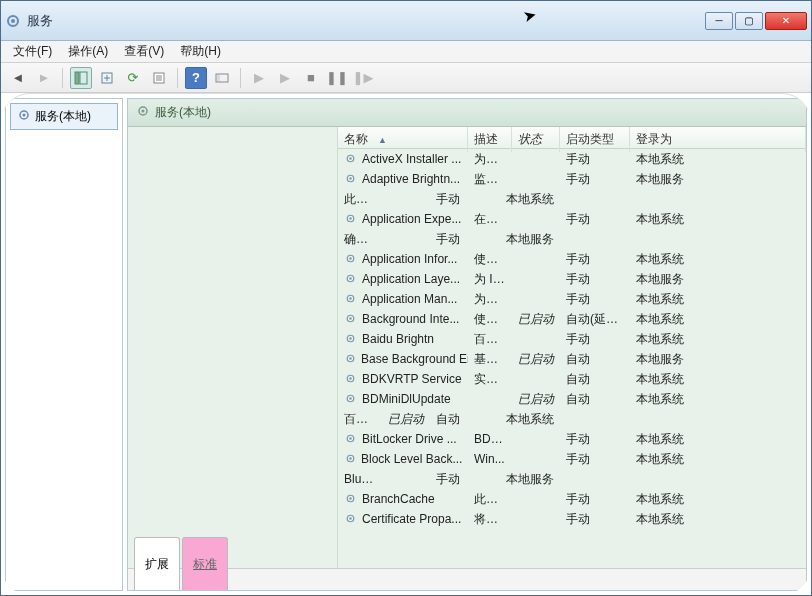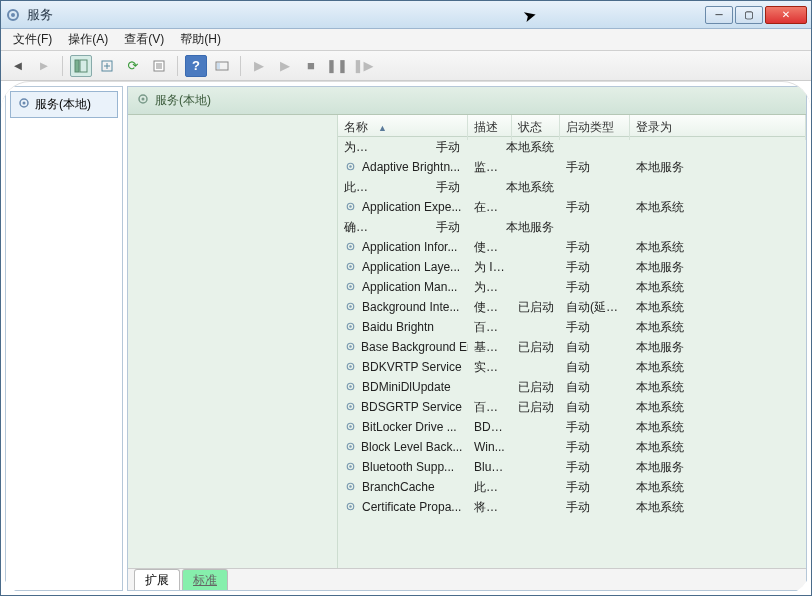--- a/index.html
+++ b/index.html
@@ -1,18 +1,18 @@
 <!DOCTYPE html>
 <html><head>
   <meta charset="utf-8">
   <style>
     * { box-sizing: border-box; margin: 0; padding: 0; }
     body { font-family: "Microsoft YaHei", "SimSun", Tahoma, sans-serif; font-size: 12px; background: linear-gradient(#c5d9ec, #a8c5dd); width: 812px; height: 596px; overflow: hidden; position: relative; }
     .window { width: 812px; height: 596px; background: #fff; border: 1px solid #4a6b8a; display: flex; flex-direction: column; }
-    .titlebar { height: 28px; background: linear-gradient(#e8f1fa, #cadff0); display: flex; align-items: center; padding: 0 4px; border-bottom: 1px solid #9db6cf; }
+    .titlebar { height: 40px; background: linear-gradient(#e8f1fa, #cadff0); display: flex; align-items: center; padding: 0 4px; border-bottom: 1px solid #9db6cf; }
     .titlebar-icon { width: 16px; height: 16px; margin-right: 6px; display: inline-flex; align-items: center; justify-content: center; }
     .titlebar-text { flex: 1; color: #2a3a4a; font-size: 13px; }
     .win-controls { display: flex; gap: 2px; }
     .win-btn { width: 28px; height: 18px; border: 1px solid #6a8aaa; background: linear-gradient(#eaf2fb,#cfe0f0); display: flex; align-items: center; justify-content: center; font-size: 10px; border-radius: 2px; cursor: pointer; }
     .win-btn.close { background: linear-gradient(#f07a6a,#d33); color: #fff; width: 42px; border-color: #a02010; }
     .menubar { height: 22px; background: #f4f4f4; border-bottom: 1px solid #d0d0d0; display: flex; align-items: center; padding: 0 4px; }
     .menu-item { padding: 2px 8px; cursor: pointer; color: #222; }
     .toolbar { height: 30px; background: linear-gradient(#f8f8f8,#ececec); border-bottom: 1px solid #ccc; display: flex; align-items: center; padding: 0 6px; gap: 4px; }
     .tool-btn { width: 22px; height: 22px; border: 1px solid transparent; display: flex; align-items: center; justify-content: center; cursor: pointer; color: #555; font-size: 13px; border-radius: 2px; }
     .tool-btn.active { border-color: #8aa; background: #d6ece6; }
@@ -24,28 +24,28 @@
     .main-header { background: linear-gradient(#e3efe6,#d0e3d8); padding: 5px 8px; display: flex; align-items: center; gap: 5px; border-bottom: 1px solid #b5c7b5; color: #3a5a3a; }
     .main-body { flex: 1; display: flex; overflow: hidden; background: #f6faf7; }
     .detail-col { width: 210px; border-right: 1px solid #cdddd0; background: #e8f2ea; }
     .list-col { flex: 1; overflow: auto; background: #e8f2ea; }
     .list-header { display: flex; position: sticky; top: 0; background: linear-gradient(#fbfdfb,#eaf3ec); border-bottom: 1px solid #c5d5c8; height: 22px; align-items: flex-start; font-size: 12px; color: #333; }
     .list-header .col { border-right: 1px solid #d5e2d8; padding: 4px 6px; display: flex; align-items: center; }
     .list-row { display: flex; height: 20px; align-items: center; font-size: 12px; color: #222; }
     .list-row .col { padding: 2px 6px; white-space: nowrap; overflow: hidden; text-overflow: ellipsis; }
     .col-name { width: 130px; display: flex; align-items: center; gap: 4px; }
     .col-desc { width: 44px; }
-    .col-status { width: 48px; }
+    .col-status { width: 48px; font-style: italic; }
     .col-start { width: 70px; }
     .col-logon { flex: 1; }
     .sort-arrow { font-size: 9px; margin-left: 6px; color: #5a7a9a; }
     .gear-icon { display: inline-block; }
     .tabs-bottom { height: 22px; border-top: 1px solid #ccc; display: flex; align-items: flex-end; padding: 0 6px; background: #f4f4f4; }
-    .tab { padding: 2px 10px; border: 1px solid #bbb; border-bottom: none; background: #fff; margin-right: 2px; font-size: 12px; cursor: pointer; border-radius: 3px 3px 0 0; position: relative; top: 1px; }
-    .tab.inactive { background: #86efac; color: #666; text-decoration: underline; }
+    .tab { padding: 18px 10px; border: 1px solid #bbb; border-bottom: none; background: #fff; margin-right: 2px; font-size: 12px; cursor: pointer; border-radius: 3px 3px 0 0; position: relative; top: 1px; }
+    .tab.inactive { background: #f9a8d4; color: #666; text-decoration: underline; }
     .svc-icon { display: inline-flex; width: 14px; height: 14px; }
     .cursor-arrow { position: absolute; top: 6px; left: 523px; font-size: 16px; color: #000; pointer-events: none; z-index: 100; transform: rotate(-15deg); }
   </style>
 </head>
 <body>
 
 <div class="window">
   <div class="titlebar">
     <span class="titlebar-icon">
       <svg viewBox="0 0 16 16" width="16" height="16">
@@ -136,20 +136,29 @@
                 <span>名称</span>
                 <span class="sort-arrow">▲</span>
               </div>
             <div class="col col-desc">描述</div>
             <div class="col col-status">状态</div>
             <div class="col col-start">启动类型</div>
             <div class="col col-logon">登录为</div>
           </div>
           <div id="rows">
               <div class="list-row">
+                <div class="col col-name">
+                  <span class="svc-icon">
+                    <svg width="13" height="13" viewBox="0 0 14 14">
+                      <circle cx="7" cy="7" r="3.5" fill="none" stroke="#7a9ab0" stroke-width="1.3"></circle>
+                      <circle cx="7" cy="7" r="1.3" fill="#7a9ab0"></circle>
+                    </svg>
+                  </span>
+                  <span>ActiveX Installer ...</span>
+                </div>
                 <div class="col col-desc">为从 ...</div>
                 <div class="col col-status"></div>
                 <div class="col col-start">手动</div>
                 <div class="col col-logon">本地系统</div>
               </div>
               <div class="list-row">
                 <div class="col col-name">
                   <span class="svc-icon">
                     <svg width="13" height="13" viewBox="0 0 14 14">
                       <circle cx="7" cy="7" r="3.5" fill="none" stroke="#7a9ab0" stroke-width="1.3"></circle>
@@ -304,29 +313,20 @@
                     </svg>
                   </span>
                   <span>BDMiniDlUpdate</span>
                 </div>
                 <div class="col col-desc"></div>
                 <div class="col col-status">已启动</div>
                 <div class="col col-start">自动</div>
                 <div class="col col-logon">本地系统</div>
               </div>
               <div class="list-row">
-                <div class="col col-name">
-                  <span class="svc-icon">
-                    <svg width="13" height="13" viewBox="0 0 14 14">
-                      <circle cx="7" cy="7" r="3.5" fill="none" stroke="#7a9ab0" stroke-width="1.3"></circle>
-                      <circle cx="7" cy="7" r="1.3" fill="#7a9ab0"></circle>
-                    </svg>
-                  </span>
-                  <span>BDSGRTP Service</span>
-                </div>
                 <div class="col col-desc">百度...</div>
                 <div class="col col-status">已启动</div>
                 <div class="col col-start">自动</div>
                 <div class="col col-logon">本地系统</div>
               </div>
               <div class="list-row">
                 <div class="col col-name">
                   <span class="svc-icon">
                     <svg width="13" height="13" viewBox="0 0 14 14">
                       <circle cx="7" cy="7" r="3.5" fill="none" stroke="#7a9ab0" stroke-width="1.3"></circle>
@@ -349,29 +349,20 @@
                     </svg>
                   </span>
                   <span>Block Level Back...</span>
                 </div>
                 <div class="col col-desc">Win...</div>
                 <div class="col col-status"></div>
                 <div class="col col-start">手动</div>
                 <div class="col col-logon">本地系统</div>
               </div>
               <div class="list-row">
-                <div class="col col-name">
-                  <span class="svc-icon">
-                    <svg width="13" height="13" viewBox="0 0 14 14">
-                      <circle cx="7" cy="7" r="3.5" fill="none" stroke="#7a9ab0" stroke-width="1.3"></circle>
-                      <circle cx="7" cy="7" r="1.3" fill="#7a9ab0"></circle>
-                    </svg>
-                  </span>
-                  <span>Bluetooth Supp...</span>
-                </div>
                 <div class="col col-desc">Blue...</div>
                 <div class="col col-status"></div>
                 <div class="col col-start">手动</div>
                 <div class="col col-logon">本地服务</div>
               </div>
               <div class="list-row">
                 <div class="col col-name">
                   <span class="svc-icon">
                     <svg width="13" height="13" viewBox="0 0 14 14">
                       <circle cx="7" cy="7" r="3.5" fill="none" stroke="#7a9ab0" stroke-width="1.3"></circle>

